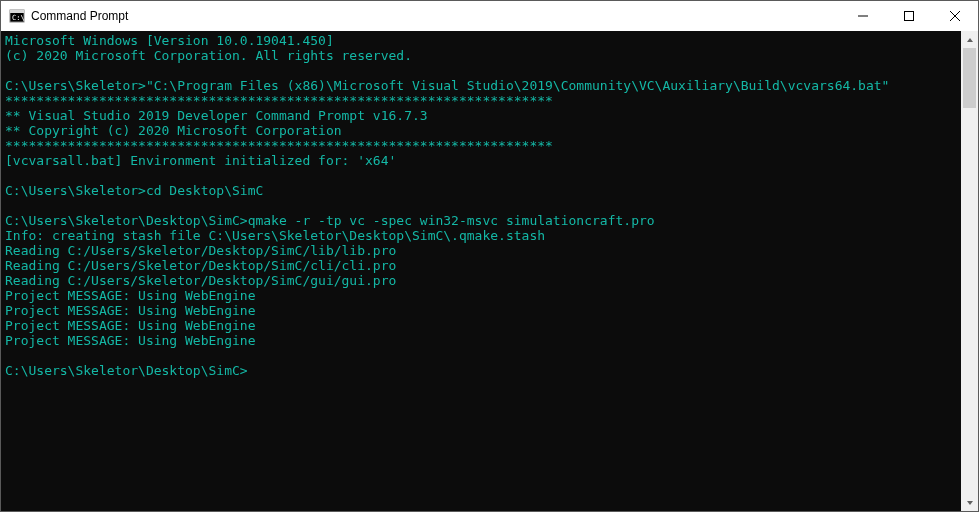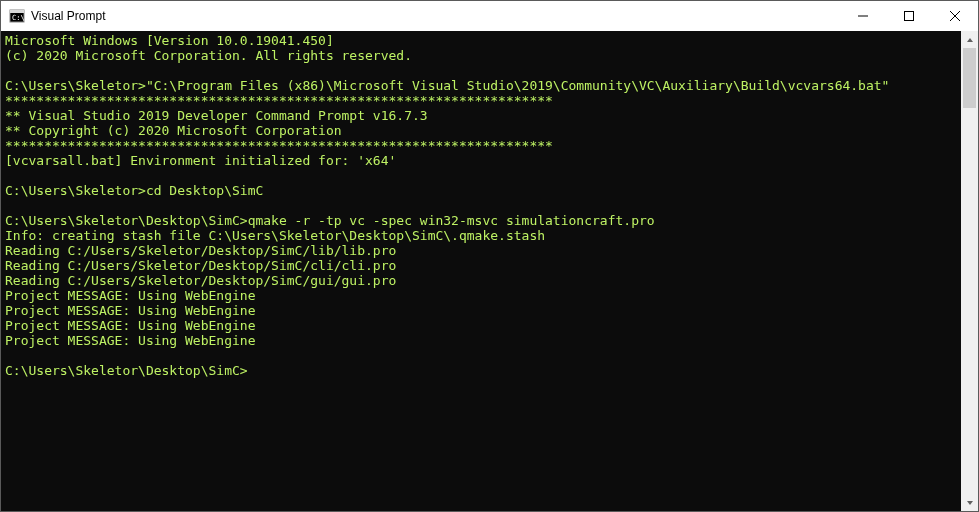--- a/index.html
+++ b/index.html
@@ -57,21 +57,21 @@
   .titlebar-btn.close svg { width: 10px; height: 10px; }
   .client {
     flex: 1 1 auto;
     display: flex;
     flex-direction: row;
     min-height: 0;
   }
   .terminal {
     flex: 1 1 auto;
     background: #0c0c0c;
-    color: #bef264;
+    color: #14b8a6;
     font-family: Consolas, "Lucida Console", monospace;
     font-size: 13px;
     line-height: 15px;
     padding: 2px 4px 4px 4px;
     white-space: pre;
     overflow: hidden;
   }
   .scrollbar-track {
     width: 17px;
     background: #f0f0f0;
@@ -110,21 +110,21 @@
 
 <div class="window">
   <div class="titlebar">
     <span class="titlebar-icon">
       <svg viewBox="0 0 16 16">
         <rect x="1" y="2" width="14" height="12" fill="#000000" stroke="#888" stroke-width="1"></rect>
         <rect x="1" y="2" width="14" height="3" fill="#d8d8d8"></rect>
         <text x="3" y="12" font-size="7" font-family="monospace" fill="#ffffff">C:\</text>
       </svg>
     </span>
-    <span class="titlebar-text">Visual Prompt</span>
+    <span class="titlebar-text">Command Prompt</span>
     <span class="titlebar-spacer"></span>
     <div class="titlebar-controls">
       <button class="titlebar-btn">
         <svg viewBox="0 0 10 10">
             <line x1="0" y1="5" x2="10" y2="5" stroke="#000" stroke-width="1"></line>
           </svg>
       </button>
       <button class="titlebar-btn">
         <svg viewBox="0 0 10 10">
             <rect x="0.5" y="0.5" width="9" height="9" fill="none" stroke="#000" stroke-width="1"></rect>

